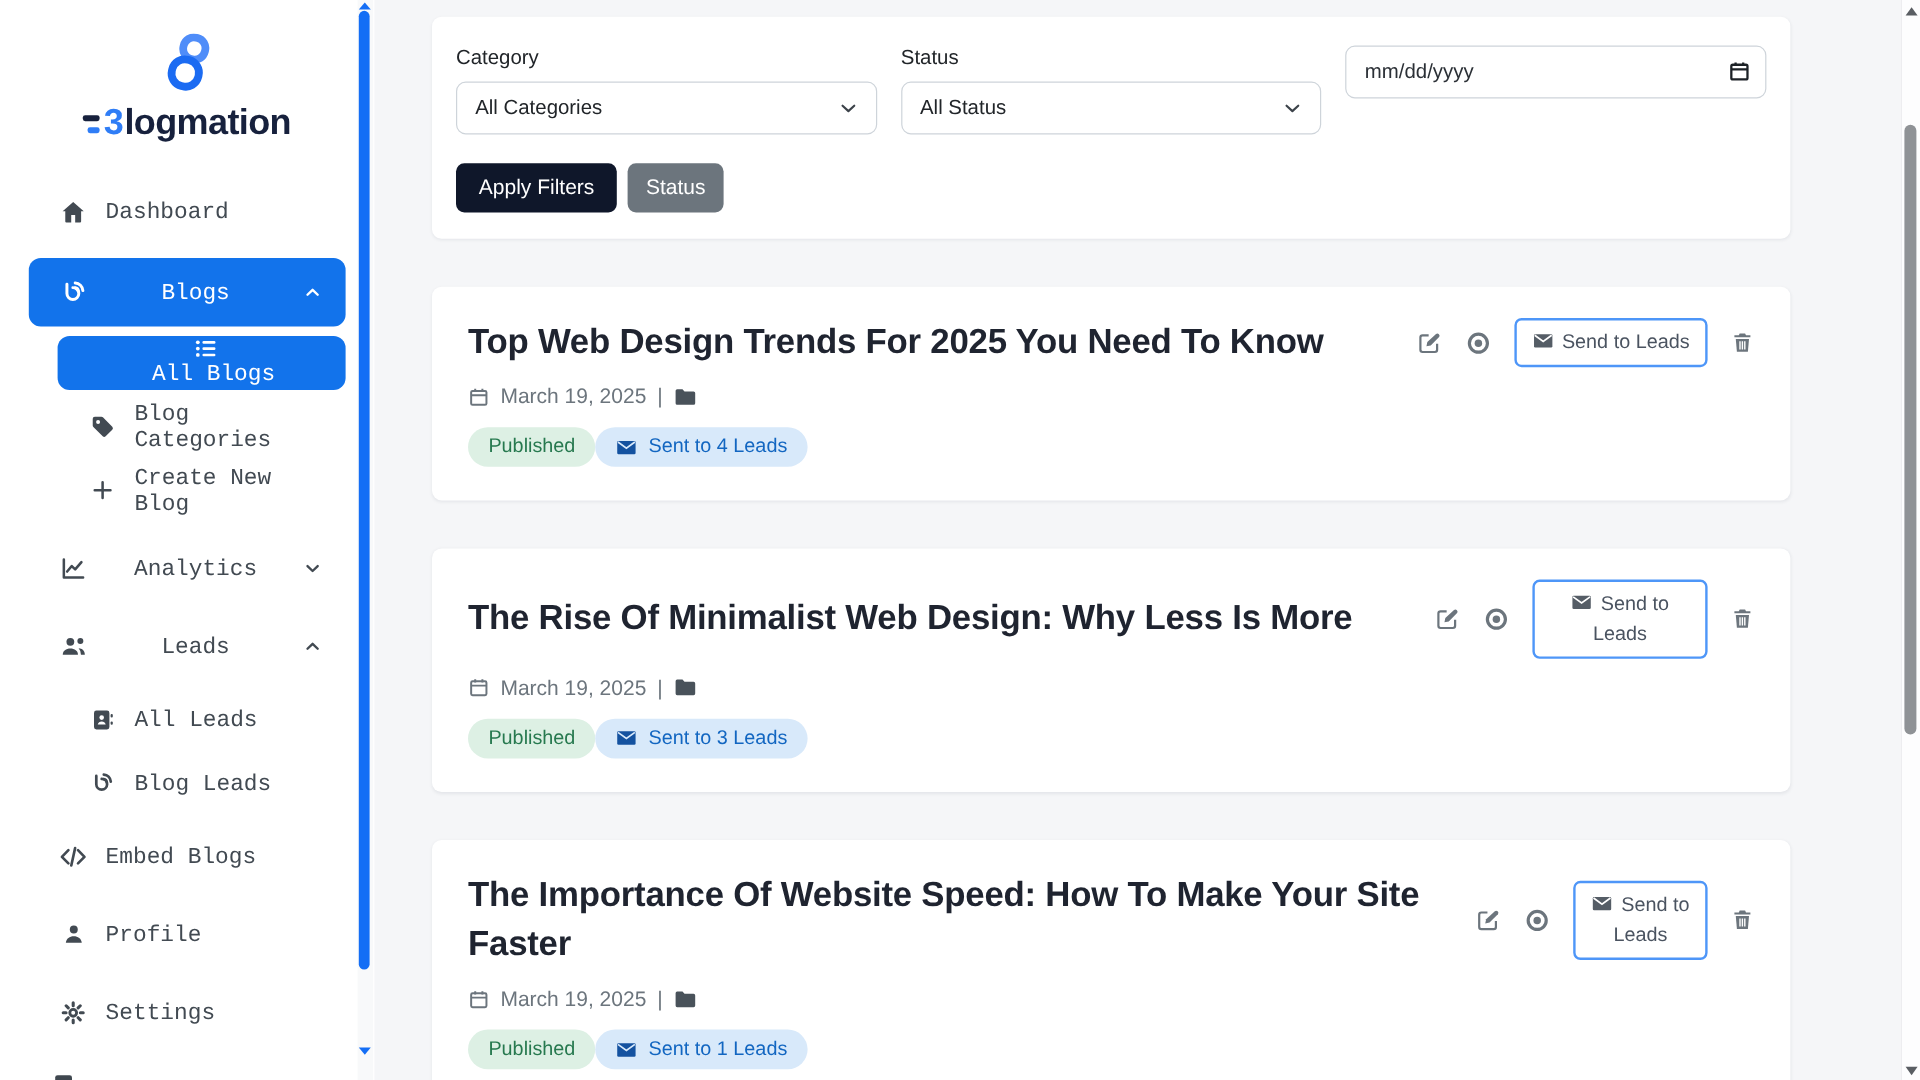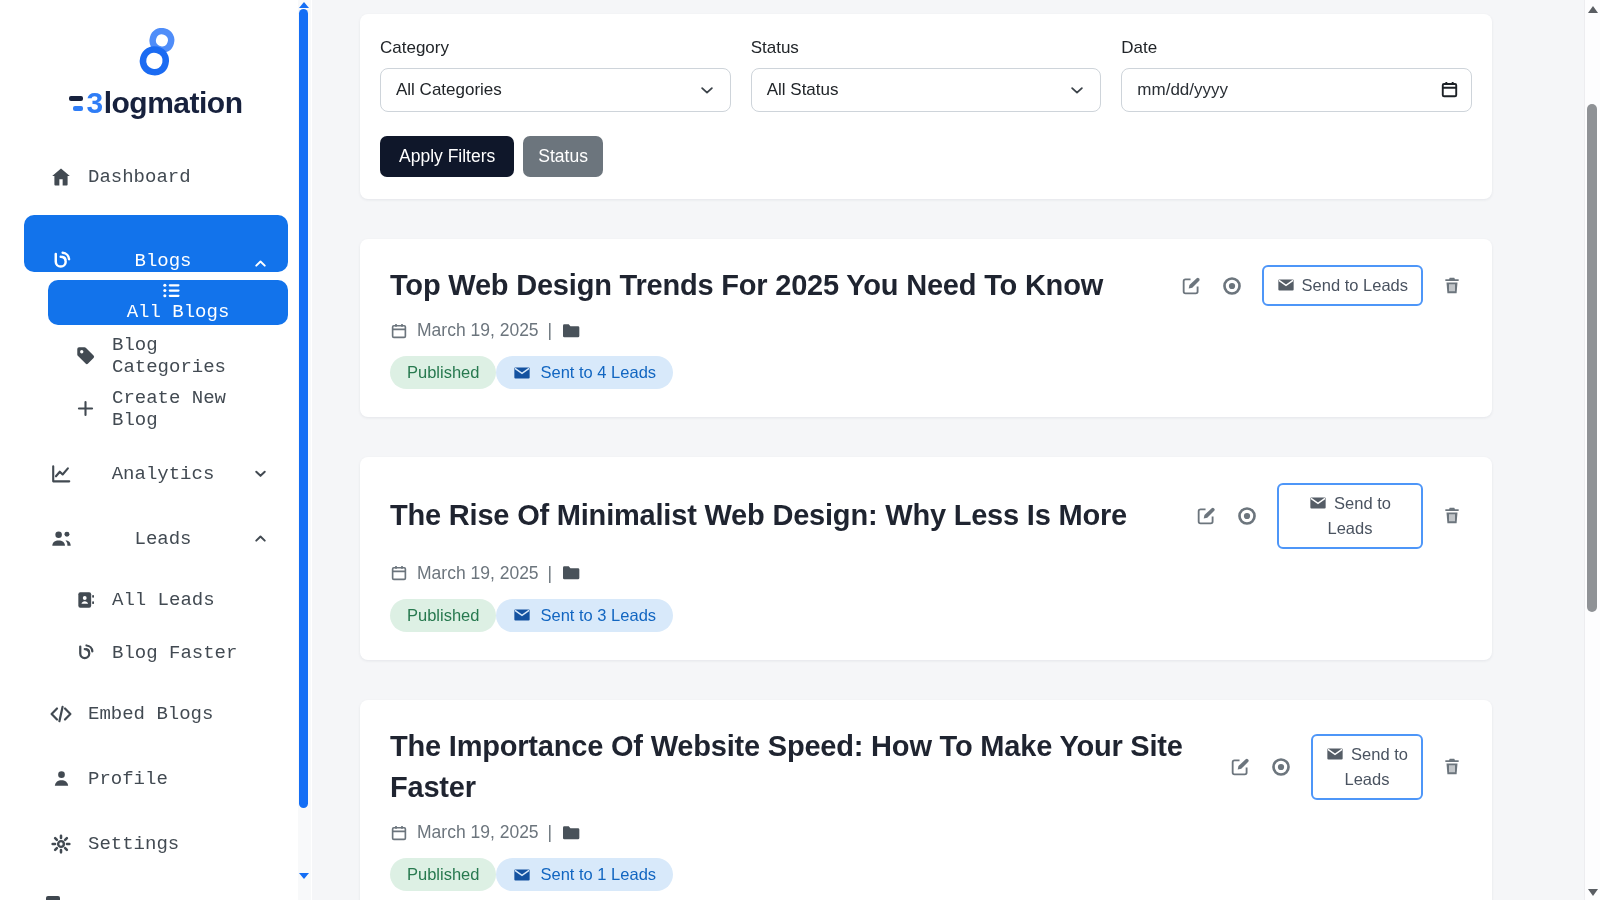--- a/index.html
+++ b/index.html
@@ -20,21 +20,21 @@
   .logo-dashes .d1 { width:14px; height:5px; background:#17213d; margin-bottom:5px; }
   .logo-dashes .d2 { width:10px; height:5px; background:#2f7df6; }
   .logo-b { color:#2f7df6; margin-right:1px; }
 
   .nav { padding:0 24px; }
   .nav-item { height:45px; border-radius:10px; display:flex; align-items:center; padding:0 18px 0 24px; color:#424a52; font-size:19px; cursor:pointer; }
   .nav-item .nicon { width:26px; display:flex; justify-content:center; color:#424a52; flex-shrink:0; }
   .nav-item .nlabel { margin-left:14px;font-family:Liberation Mono, monospace; }
   .nav-item.parent .nlabel { flex:1; text-align:center; margin-left:0; }
   .nav-item .chev { width:18px; color:#424a52; flex-shrink:0; }
-  .nav-item.active-main { background:#1273eb; color:#fff; height:57px;align-items:flex-end; }
+  .nav-item.active-main { background:#1273eb; color:#fff; height:57px; }
   .nav-item.active-main .nicon, .nav-item.active-main .chev { color:#fff; }
   .nav-sub { margin-left:24px; }
   .nav-sub.active-sub { background:#1273eb; color:#fff;flex-direction:column; }
   .nav-sub.active-sub .nicon { color:#fff; } .g8{margin-bottom:8px;} .g16{margin-bottom:16px;} .g20{margin-bottom:20px;}
   .logout-sliver { position:absolute; left:46px; bottom:-2px; width:14px; height:6px; background:#3f474f; border-radius:2px; }
 
   
   .sb-track { position:absolute; top:0; right:1px; width:13px; height:900px; background:#f8f9fa; }
   .sb-thumb { position:absolute; top:9px; right:3px; width:9px; height:799px; background:#146ef5; border-radius:5px; }
   .sb-arrow { position:absolute; right:2px; width:0; height:0; border-left:5.5px solid transparent; border-right:5.5px solid transparent; }
@@ -209,21 +209,21 @@
     </div>
 
     <div class="nav-item nav-sub g16">
       <span class="nicon">
         <svg width="20" height="20" viewBox="0 0 24 24" fill="none" stroke="currentColor" stroke-width="2.7" stroke-linecap="round">
             <path d="M6.3 4.3v8.4a5.4 5.4 0 1 0 5.4-5.4"></path>
             <path d="M13.8 3a7.6 7.6 0 0 1 7 7"></path>
             <path d="M13.8 7.5a3.3 3.3 0 0 1 2.9 2.9"></path>
           </svg>
       </span>
-      <span class="nlabel">Blog Faster</span>
+      <span class="nlabel">Blog Leads</span>
     </div>
 
     <div class="nav-item g20">
       <span class="nicon">
         <svg width="24" height="24" viewBox="0 0 24 24" fill="none" stroke="currentColor" stroke-width="2.2" stroke-linecap="round" stroke-linejoin="round">
             <path d="M8 6.5L2.6 12 8 17.5"></path>
             <path d="M16 6.5L21.4 12 16 17.5"></path>
             <path d="M13.6 4.8l-3.2 14.4"></path>
           </svg>
       </span>
@@ -282,21 +282,20 @@
         <div class="select">
           <span>All Status</span>
           <span class="chev">
             <svg width="18" height="18" viewBox="0 0 24 24" fill="none" stroke="currentColor" stroke-width="2.4" stroke-linecap="round" stroke-linejoin="round">
                 <path d="M5.5 9.5l6.5 6 6.5-6"></path>
               </svg>
           </span>
         </div>
       </div>
       <div class="fgroup">
-        <div class="flabel">Date</div>
         <div class="date-box">
           <input type="text" placeholder="mm/dd/yyyy" style="">
           <span class="cal-native">
             <svg width="19" height="19" viewBox="0 0 24 24" fill="none" stroke="currentColor" stroke-width="2.4">
                 <rect x="3.5" y="5" width="17" height="15.5" rx="1.6"></rect>
                 <path d="M3.5 9.8h17M8 2.6v3.6M16 2.6v3.6"></path>
               </svg>
           </span>
         </div>
       </div>

